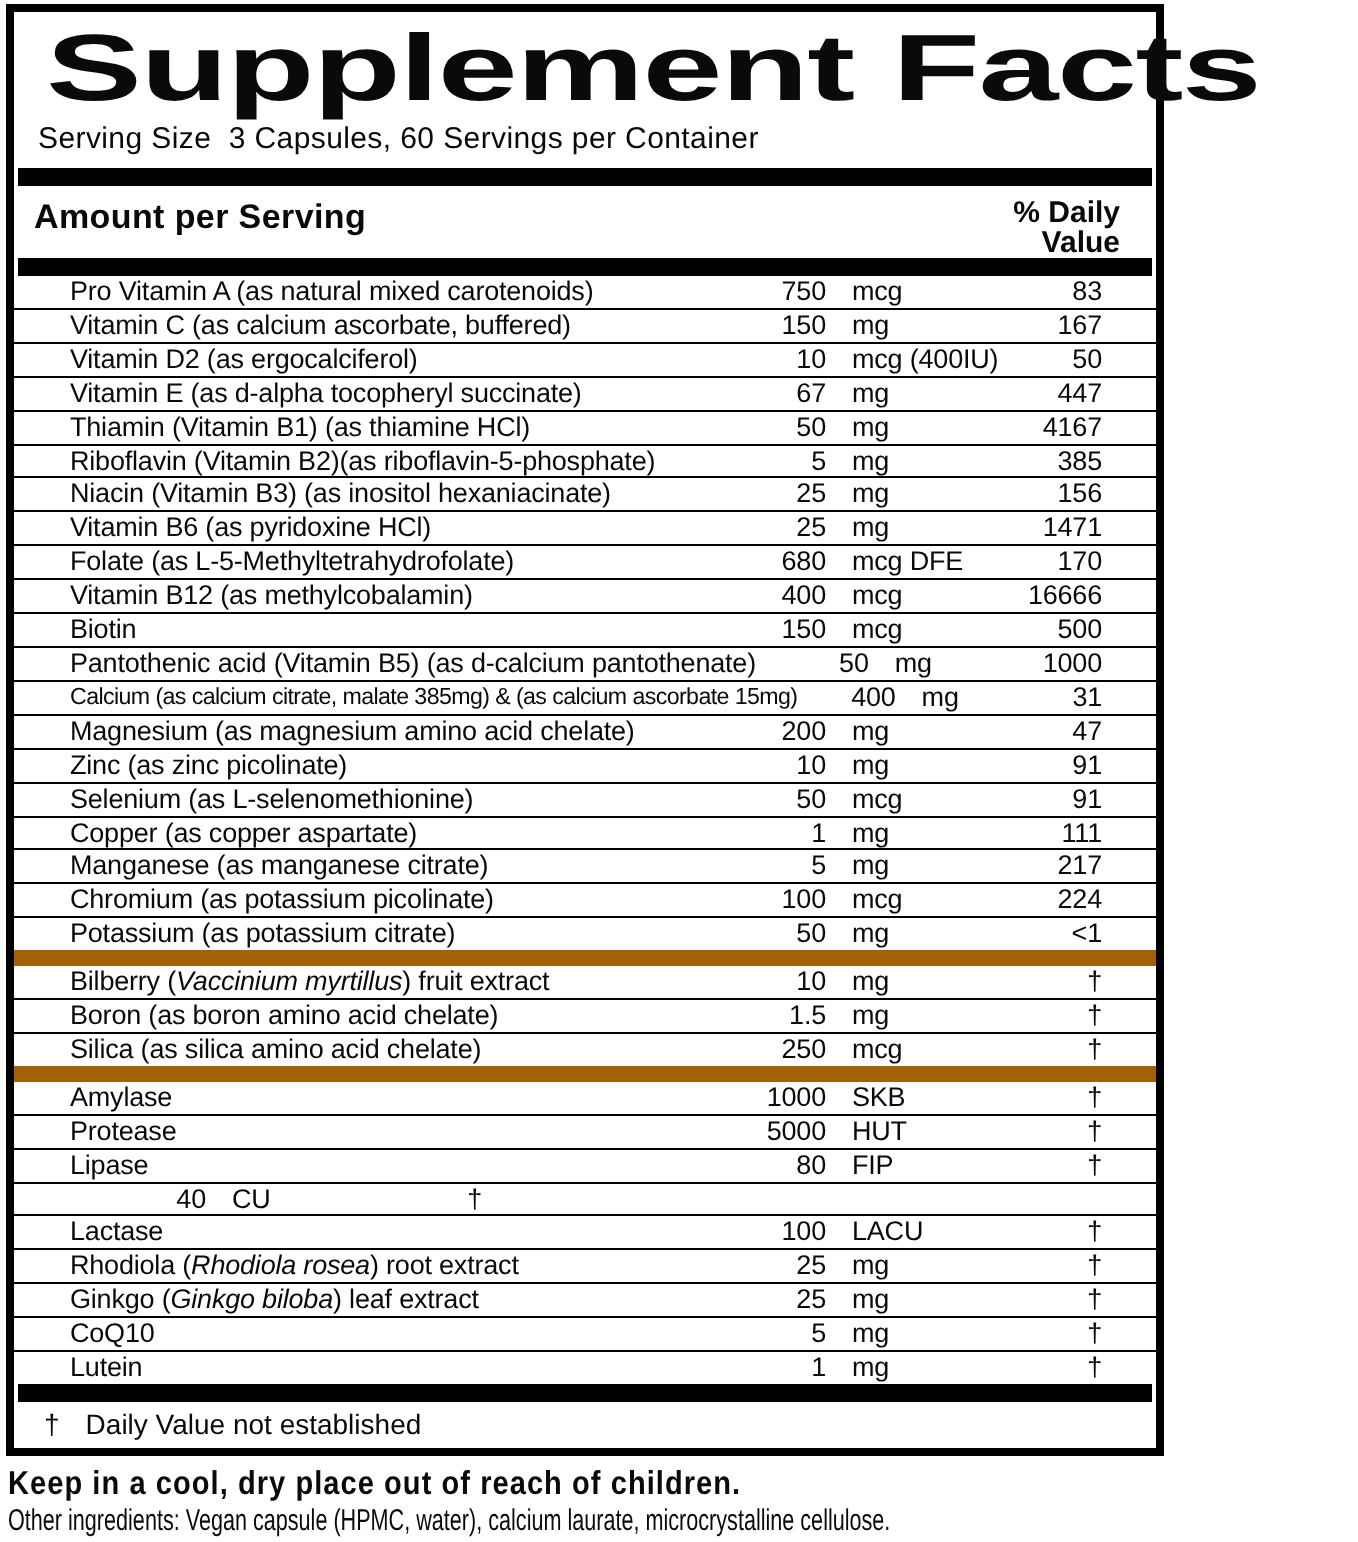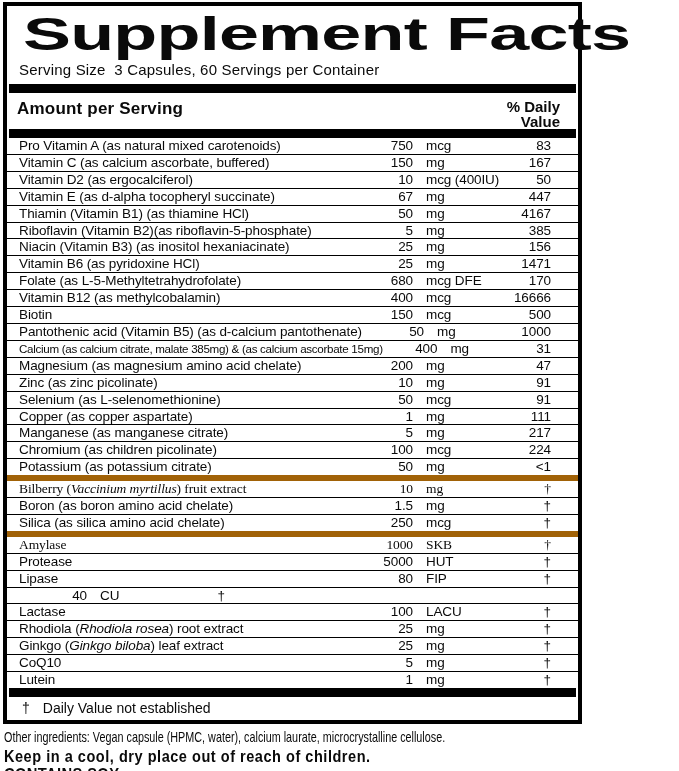--- a/index.html
+++ b/index.html
@@ -40,28 +40,28 @@
     align-items: flex-start;
     padding: 6px 18px 13px 10px;
     height: 36px;
   }
   .amount-label { font-size: 17px; font-weight: bold; letter-spacing: 0.2px; }
   .dv-label { font-size: 15px; font-weight: bold; text-align: right; line-height: 15px; }
   .rows { }
   .row {
     display: flex;
     align-items: center;
-    padding: 1px 27px 1px 12px;
+    padding: 1px 27px 1px 28px;
     border-top: 1.5px solid #000;
     font-size: 13.5px;
     line-height: 13.9px;
     letter-spacing: -0.1px;
   }
   .row.sep-none  { border-top: none; }
-  .row.sep-thick { border-top: 6px solid #a16207; font-family: Liberation Serif, serif; }
+  .row.sep-thick { border-top: 8px solid #a16207; }
   .cell { white-space: nowrap; }
   .cell.name { flex: 1; overflow: visible; }
   .cell.amt  { width: 68px; text-align: right; }
   .cell.unit { width: 86px; padding-left: 13px; }
   .cell.dv   { width: 52px; text-align: right; }
   .row.condensed .cell.name { font-size: 11.6px; letter-spacing: -0.3px; }
   .heavy-bar { height: 9px; background: #000; margin: 0 2px; }
   .footnote {
     display: flex;
     align-items: baseline;
@@ -221,21 +221,21 @@
         <span class="cell unit">mg</span>
         <span class="cell dv">111</span>
       </div>
       <div class="row sep-thin">
         <span class="cell name">Manganese (as manganese citrate)</span>
         <span class="cell amt">5</span>
         <span class="cell unit">mg</span>
         <span class="cell dv">217</span>
       </div>
       <div class="row sep-thin">
-        <span class="cell name">Chromium (as children picolinate)</span>
+        <span class="cell name">Chromium (as potassium picolinate)</span>
         <span class="cell amt">100</span>
         <span class="cell unit">mcg</span>
         <span class="cell dv">224</span>
       </div>
       <div class="row sep-thin">
         <span class="cell name">Potassium (as potassium citrate)</span>
         <span class="cell amt">50</span>
         <span class="cell unit">mg</span>
         <span class="cell dv">&lt;1</span>
       </div>
@@ -314,16 +314,16 @@
 
   <div class="heavy-bar"></div>
 
   <div class="footnote">
     <span class="fn-symbol">†</span>
     <span>Daily Value not established</span>
   </div>
 </div>
 
 <div class="footer">
+  <p><span class="storage-line">Keep in a cool, dry place out of reach of children.</span></p>
   <p><span class="other-line">Other ingredients: Vegan capsule (HPMC, water), calcium laurate, microcrystalline cellulose.</span></p>
-  <p><span class="storage-line">Keep in a cool, dry place out of reach of children.</span></p>
   <p><span class="allergen-line">CONTAINS SOY.</span></p>
 </div>
 
 </body></html>

